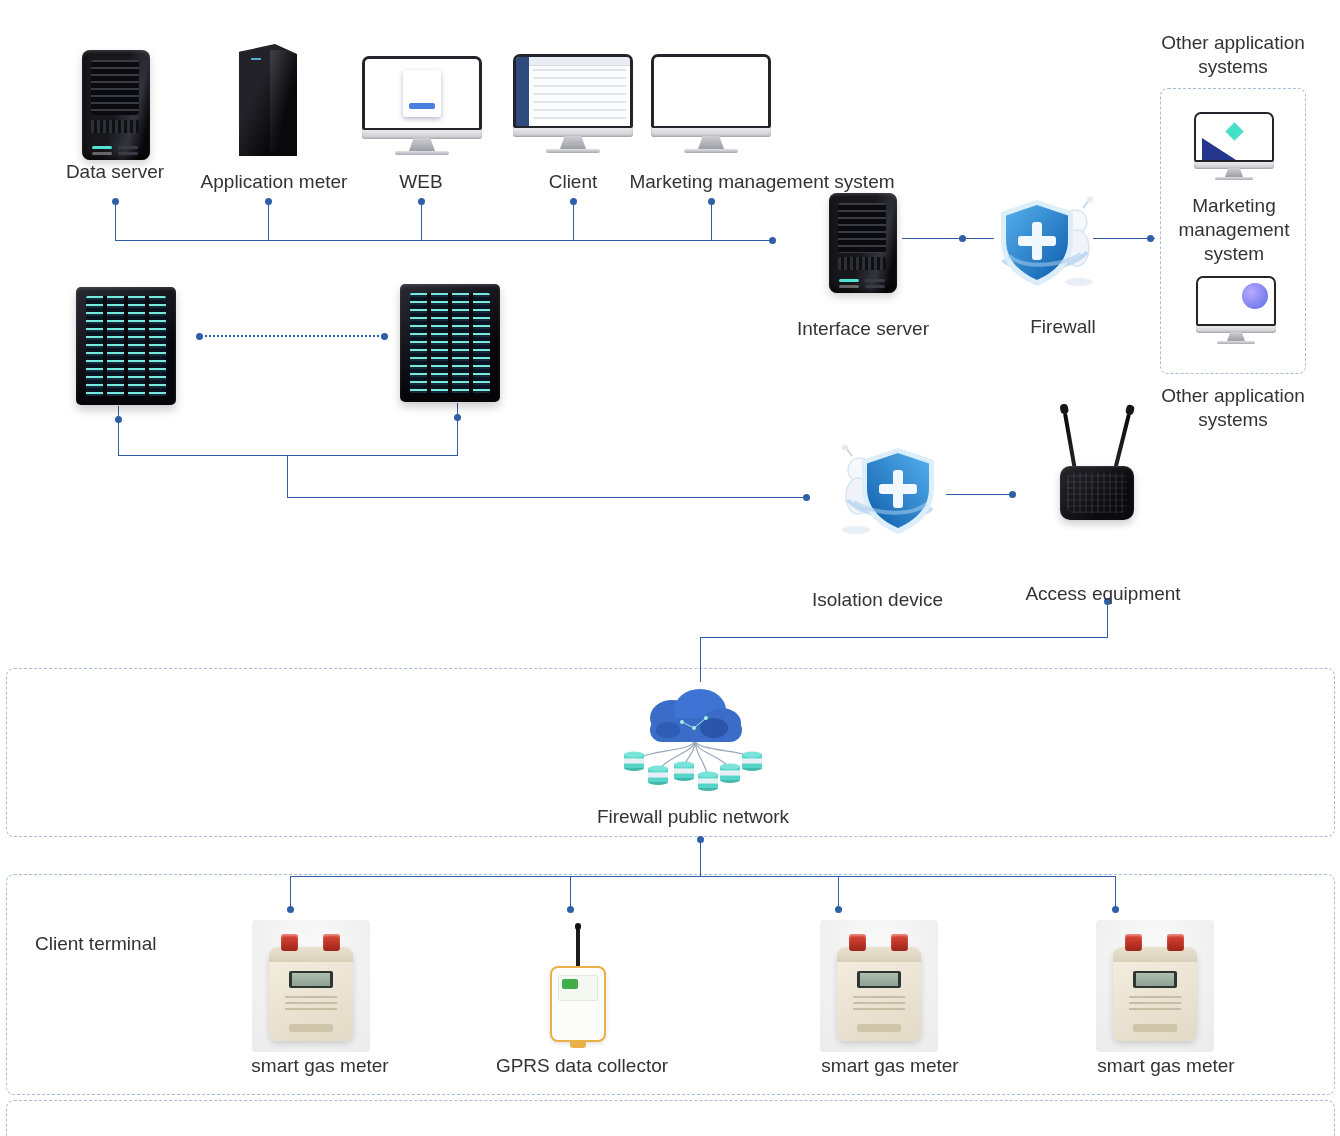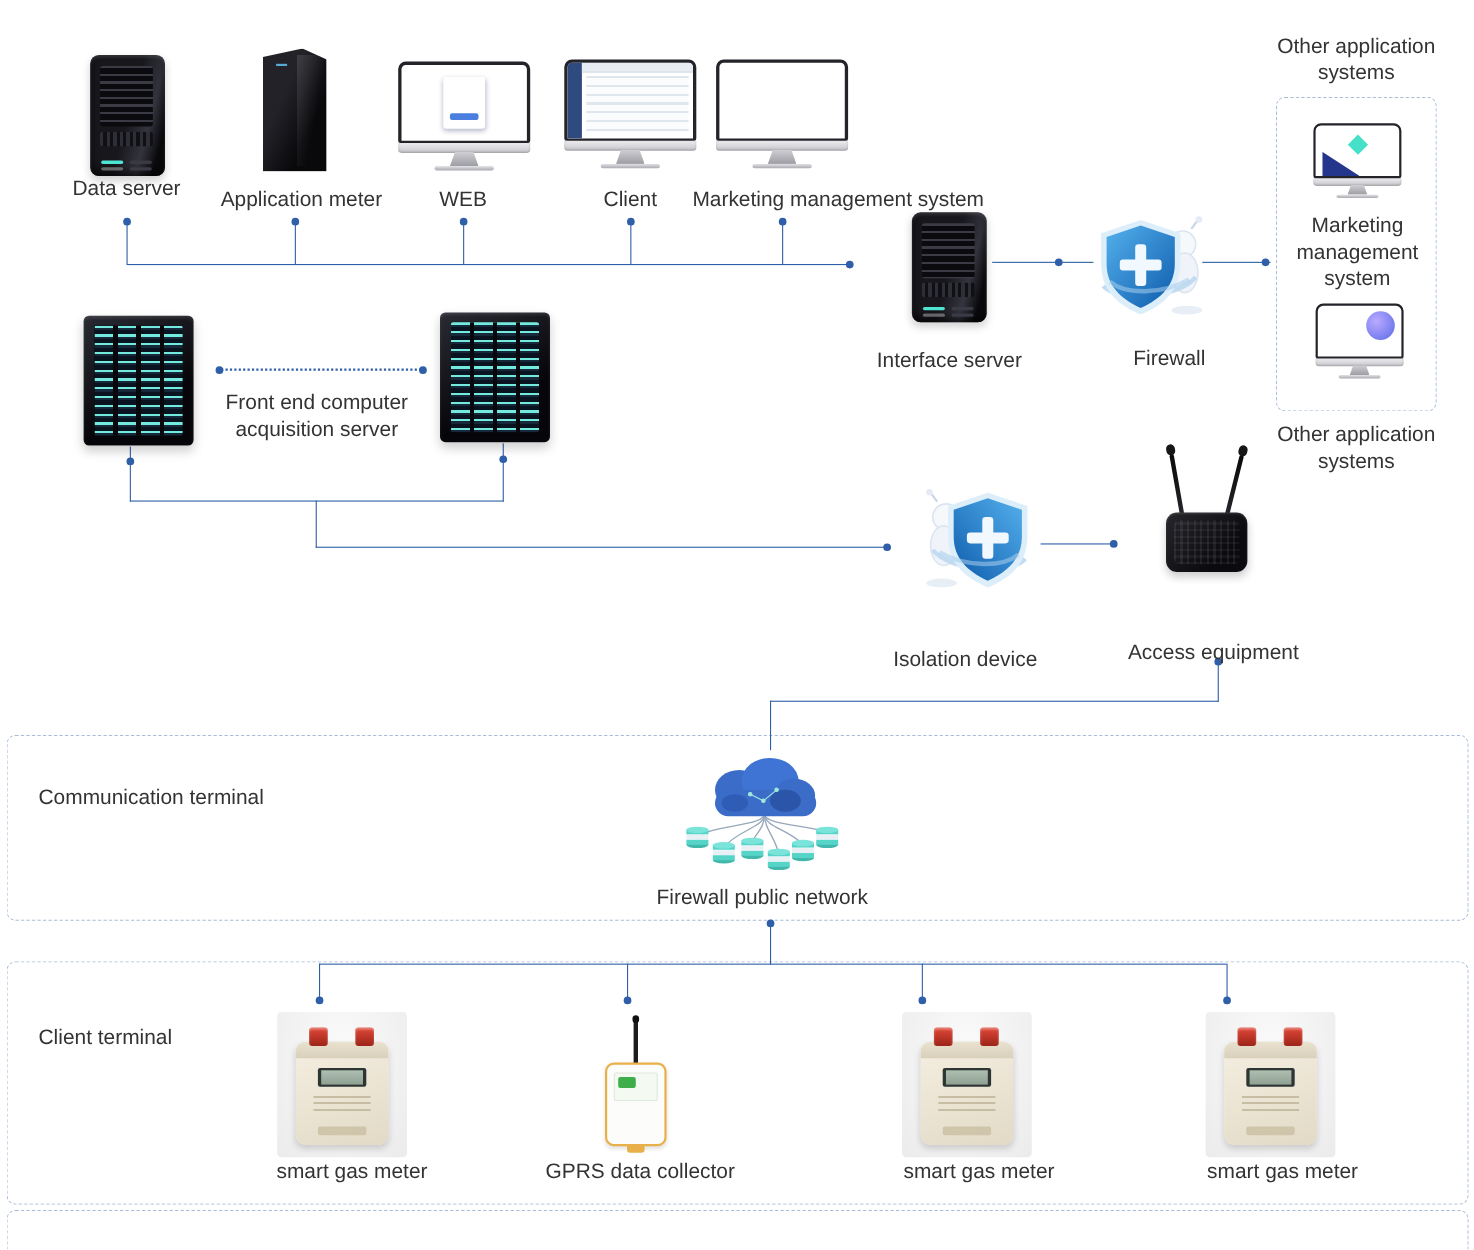--- a/index.html
+++ b/index.html
@@ -416,24 +416,22 @@
   <div class="lbl" style="left:40px;top:160px;width:150px">Data server</div>
   <div class="lbl" style="left:176px;top:170px;width:196px">Application meter</div>
   <div class="lbl" style="left:371px;top:170px;width:100px">WEB</div>
   <div class="lbl" style="left:523px;top:170px;width:100px">Client</div>
   <div class="lbl" style="left:612px;top:170px;width:300px">Marketing management system</div>
   <div class="lbl" style="left:773px;top:317px;width:180px">Interface server</div>
   <div class="lbl" style="left:988px;top:315px;width:150px">Firewall</div>
   <div class="lbl" style="left:1138px;top:31px;width:190px">Other application systems</div>
   <div class="lbl" style="left:1168px;top:194px;width:132px">Marketing management system</div>
   <div class="lbl" style="left:1138px;top:384px;width:190px">Other application systems</div>
-  <div class="lbl" style="left:182px;top:355px;width:212px">Front end computer acquisition server</div>
   <div class="lbl" style="left:790px;top:588px;width:175px">Isolation device</div>
   <div class="lbl" style="left:1008px;top:582px;width:190px">Access equipment</div>
-  <div class="lbl left" style="left:35px;top:714px;width:320px">Communication terminal</div>
   <div class="lbl" style="left:580px;top:805px;width:226px">Firewall public network</div>
   <div class="lbl left" style="left:35px;top:932px;width:250px">Client terminal</div>
   <div class="lbl" style="left:230px;top:1054px;width:180px">smart gas meter</div>
   <div class="lbl" style="left:492px;top:1054px;width:180px">GPRS data collector</div>
   <div class="lbl" style="left:800px;top:1054px;width:180px">smart gas meter</div>
   <div class="lbl" style="left:1076px;top:1054px;width:180px">smart gas meter</div>
 
 </div>
 
 </body></html>

